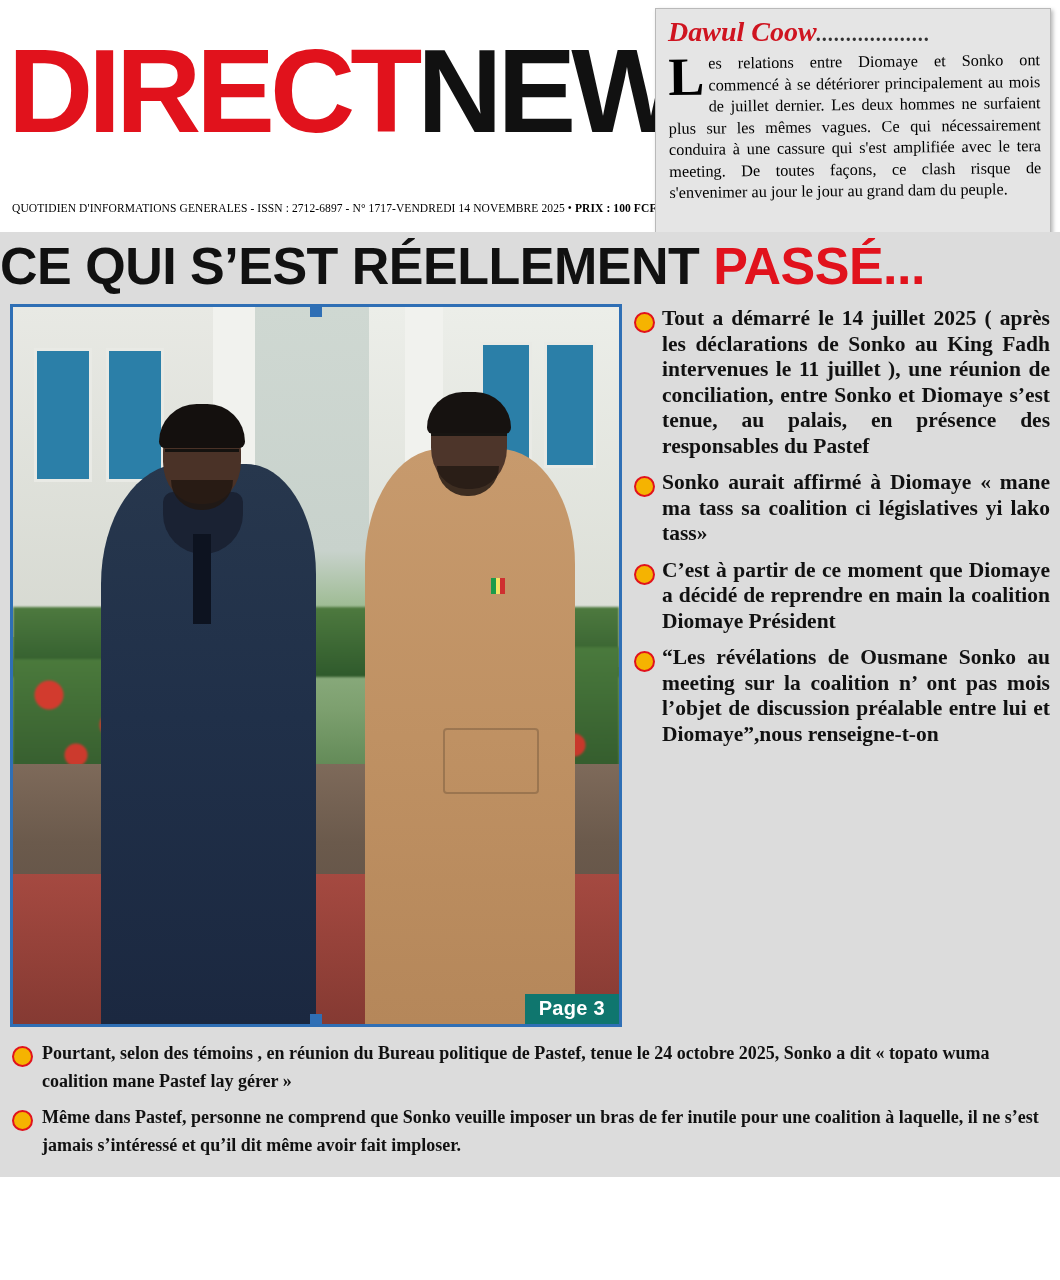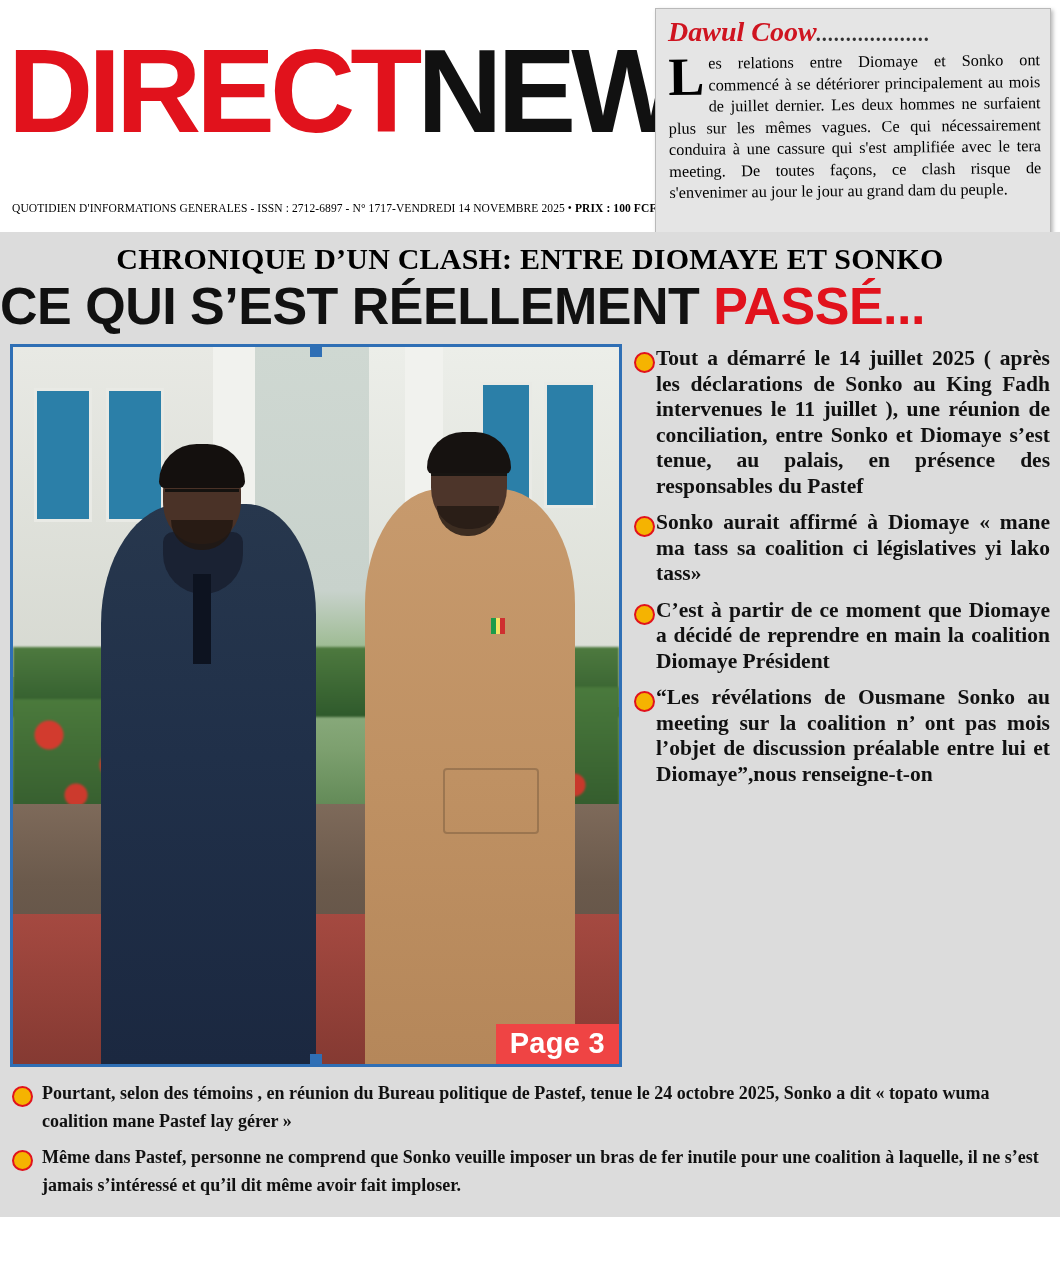--- a/index.html
+++ b/index.html
@@ -267,43 +267,43 @@
     border: 2px solid rgba(0,0,0,0.18); border-radius: 4px;
   }
   .figB-flag {
     position: absolute; left: 478px; bottom: 430px; width: 14px; height: 16px;
     background: linear-gradient(to right, #16а34a 33%, #f5e663 33% 66%, #d33 66%);
     background: linear-gradient(to right, #1a9b4a 0 33%, #f2e265 33% 66%, #cf3030 66% 100%);
   }
   .photo-credit {
     position: absolute;
     right: 0; bottom: 0;
-    background: #ef4444;
+    background: #0f766e;
     color: #ffffff;
     font-family: "Liberation Sans", sans-serif;
     font-weight: bold;
-    font-size: 29px;
+    font-size: 20px;
     padding: 3px 14px 4px 14px;
     letter-spacing: 0.3px;
     margin-left: 48px;
   }
   .crop-dot {
     position: absolute; width: 12px; height: 10px; background: #2f6fb5;
   }
   .crop-top { left: 50%; top: 0; transform: translateX(-50%); }
   .crop-bottom { left: 50%; bottom: 0; transform: translateX(-50%); }
 
   
   .bullets {
     flex: 1 1 auto;
     padding-top: 2px;
   }
   .bullet {
     display: flex;
-    gap: 1px;
+    gap: 7px;
     margin-bottom: 11px;
     align-items: flex-start;
   }
   .dot {
     flex: 0 0 auto;
     width: 17px;
     height: 17px;
     border-radius: 50%;
     background: #f5b301;
     border: 2px solid #e1121c;
@@ -353,21 +353,20 @@
 
   <div class="editorial">
     <div class="editorial-title">
       <span>Dawul Coow</span><span class="dots">...................</span>
     </div>
     <div class="editorial-body">Les relations entre Diomaye et Sonko ont commencé à se détériorer principalement au mois de juillet dernier. Les deux hommes ne surfaient plus sur les mêmes vagues. Ce qui nécessairement conduira à une cassure qui s'est amplifiée avec le tera meeting. De toutes façons, ce clash risque de s'envenimer au jour le jour au grand dam du peuple.</div>
   </div>
 </div>
 
 <div class="headband">
-  <div class="kicker">CHRONIQUE D’UN CLASH: ENTRE DIOMAYE ET SONKO</div>
   <div class="bigtitle">
     <span>CE QUI S’EST RÉELLEMENT </span><span class="red">PASSÉ...</span>
   </div>
 </div>
 
 <div class="main">
 
   <div class="photo-wrap">
     <div class="photo">
       <div class="bld-left"></div>

